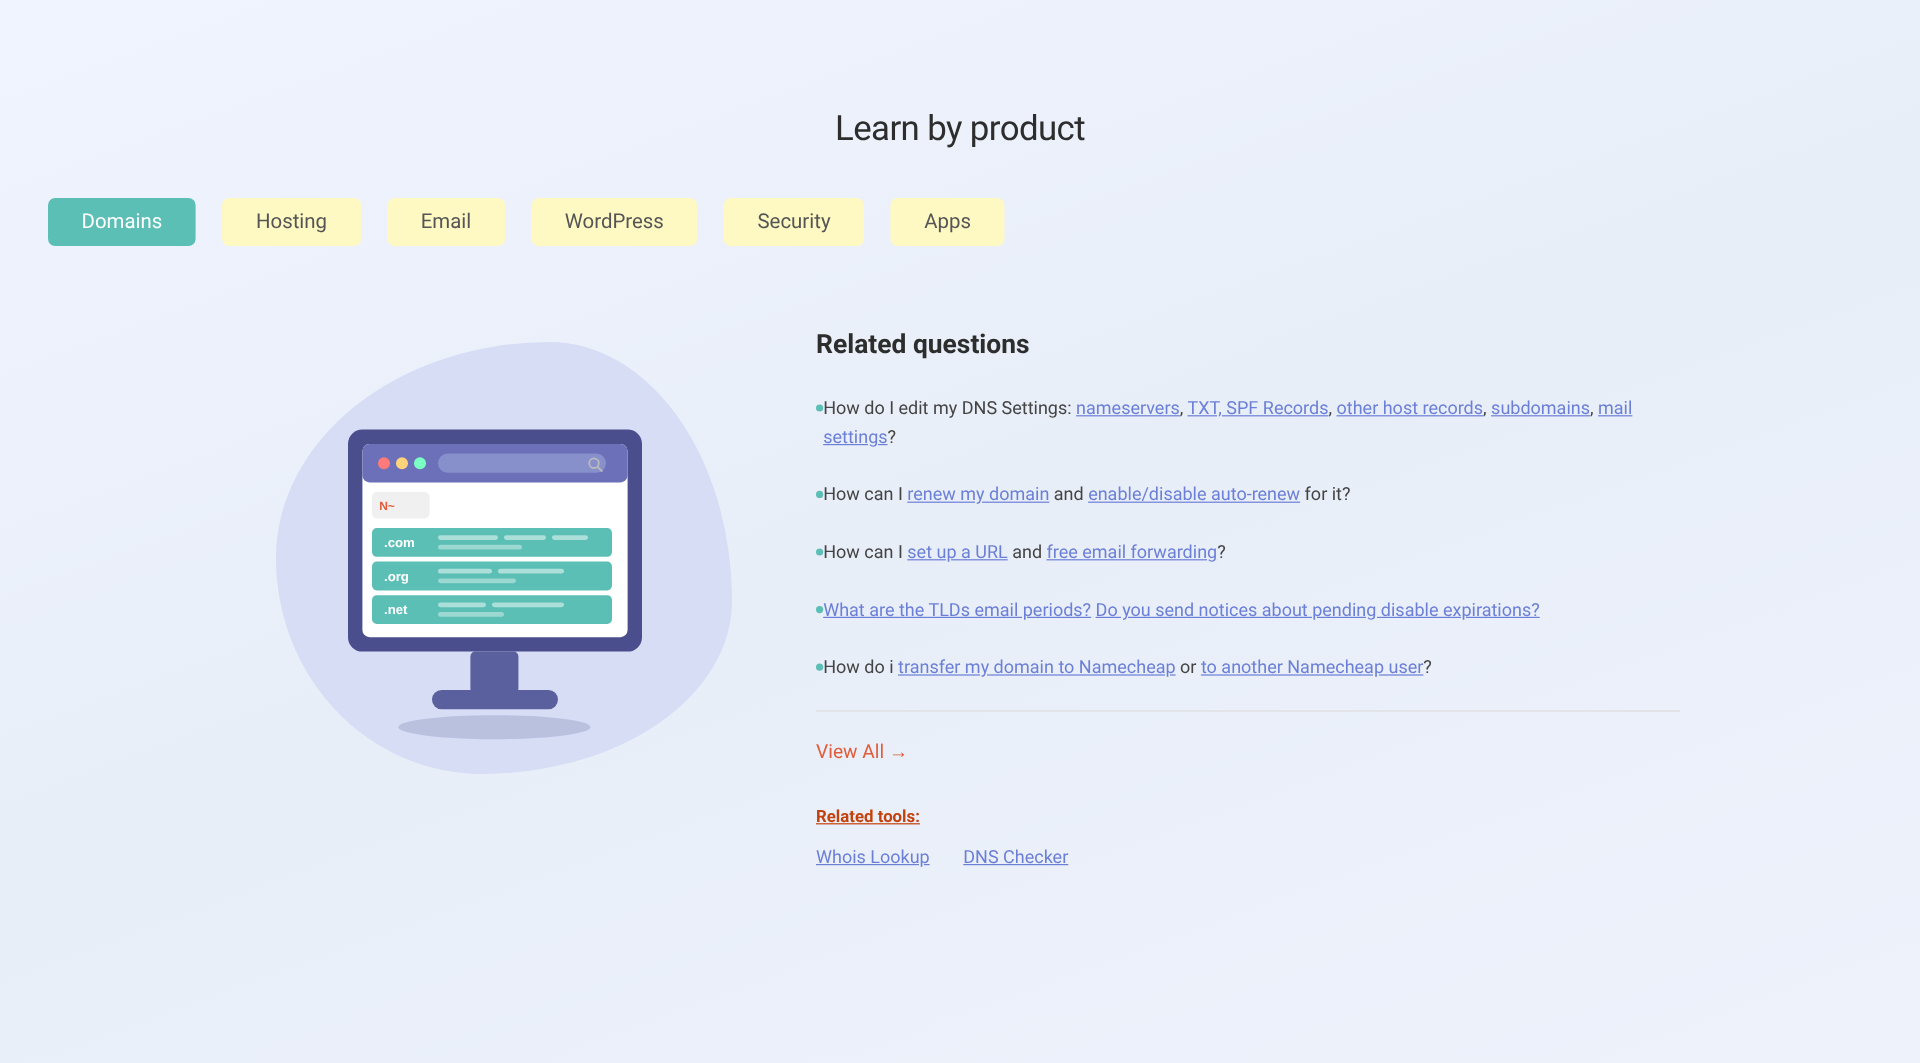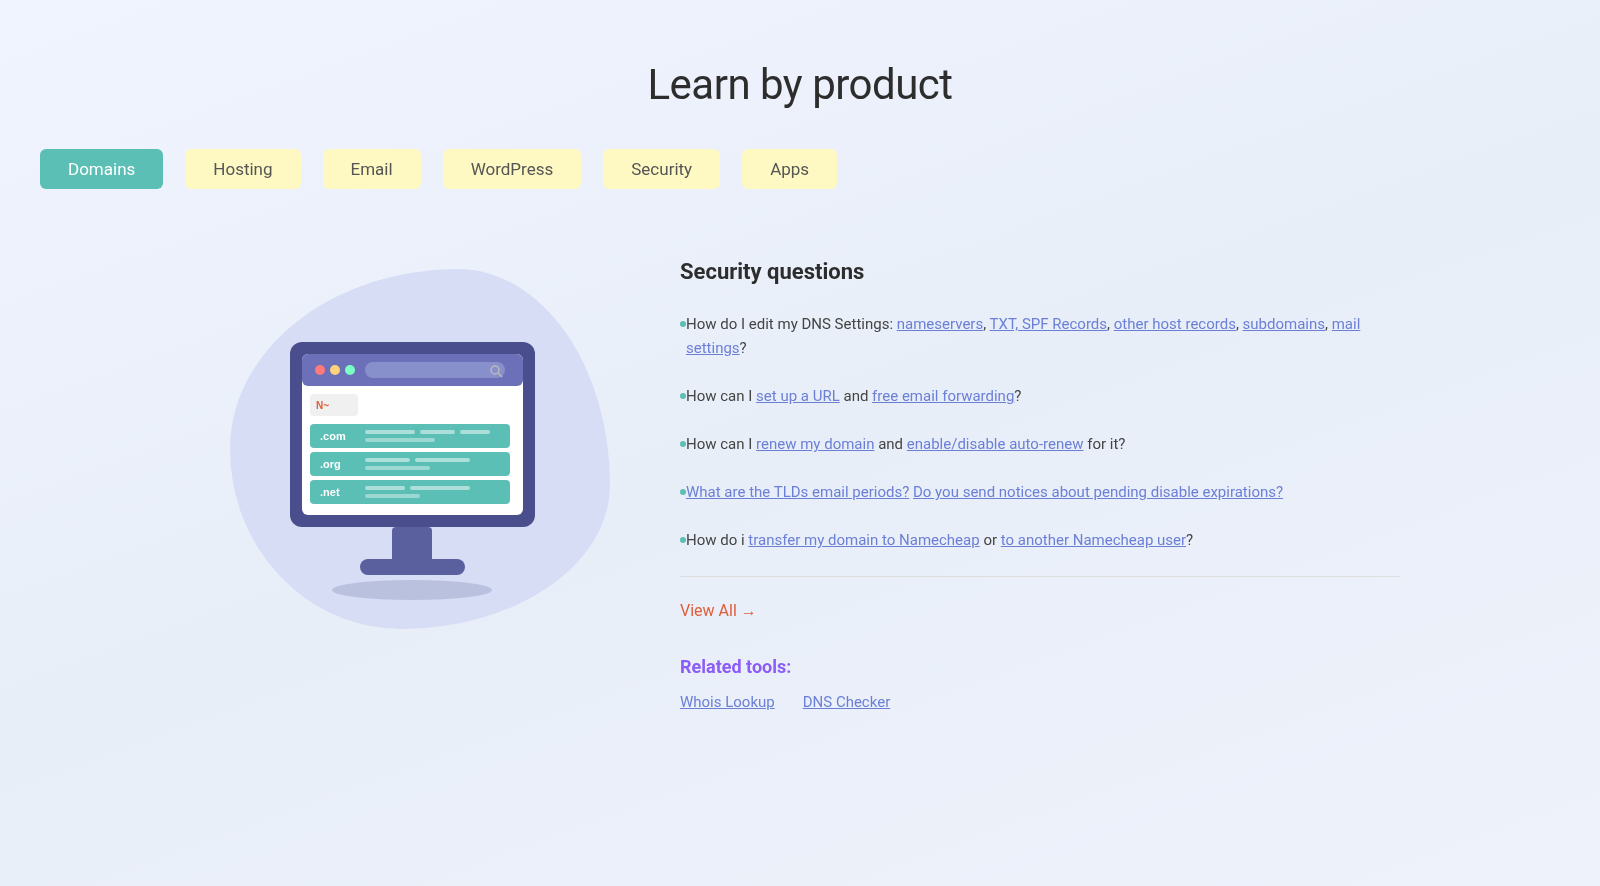--- a/index.html
+++ b/index.html
@@ -12,25 +12,26 @@
     }
 
     .page-wrapper {
       max-width: 1600px;
       margin: 0 auto;
       padding: 60px 40px 60px;
     }
 
     .page-title {
       text-align: center;
-      font-size: 42px;
+      font-size: 29px;
       font-weight: 400;
       color: #2d2d2d;
       margin-bottom: 40px;
       letter-spacing: -0.5px;
+      margin-top: 31px;
     }
 
     .tabs-container {
       display: flex;
       justify-content: flex-start;
       gap: 22px;
       margin-bottom: 60px;
     }
 
     .tab-item {
@@ -154,24 +155,25 @@
       font-size: 16px;
       text-decoration: none;
       cursor: pointer;
       display: inline-flex;
       align-items: center;
       gap: 6px;
       margin-bottom: 36px;
     }
 
     .related-tools-title {
-      font-size: 18px;
+      font-size: 14px;
       font-weight: 700;
-      color: #8b5cf6;
+      color: #c2410c;
       margin-bottom: 16px;
+      text-decoration: underline;
     }
 
     .related-tools-links {
       display: flex;
       gap: 28px;
     }
 
     .tool-link {
       color: #6b7fd7;
       text-decoration: underline;
@@ -242,47 +244,47 @@
           <rect x="142" y="215" width="40" height="35" rx="4" fill="#5a5f9e"></rect>
 
           <rect x="110" y="247" width="105" height="16" rx="8" fill="#5a5f9e"></rect>
 
           <ellipse cx="162" cy="278" rx="80" ry="10" fill="rgba(100,110,160,0.25)"></ellipse>
         </svg>
       </div>
     </div>
 
     <div class="questions-side">
-      <h2 class="popular-questions-title">Security questions</h2>
+      <h2 class="popular-questions-title">Related questions</h2>
 
       <ul class="questions-list">
 
         <li class="question-item">
           <span class="bullet"></span>
           <span class="question-text">
             How do I edit my DNS Settings:
             <a class="question-link" href="#">nameservers</a>,
             <a class="question-link" href="#">TXT, SPF Records</a>,
             <a class="question-link" href="#">other host records</a>,
             <a class="question-link" href="#">subdomains</a>,
             <a class="question-link" href="#">mail settings</a>?
           </span>
         </li>
 
         <li class="question-item">
           <span class="bullet"></span>
           <span class="question-text">
+            How can I <a class="question-link" href="#">renew my domain</a> and <a class="question-link" href="#">enable/disable auto-renew</a> for it?
+          </span>
+        </li>
+
+        <li class="question-item">
+          <span class="bullet"></span>
+          <span class="question-text">
             How can I <a class="question-link" href="#">set up a URL</a> and <a class="question-link" href="#">free email forwarding</a>?
-          </span>
-        </li>
-
-        <li class="question-item">
-          <span class="bullet"></span>
-          <span class="question-text">
-            How can I <a class="question-link" href="#">renew my domain</a> and <a class="question-link" href="#">enable/disable auto-renew</a> for it?
           </span>
         </li>
 
         <li class="question-item">
           <span class="bullet"></span>
           <span class="question-text">
             <a class="question-link" href="#">What are the TLDs email periods?</a> <a class="question-link" href="#">Do you send notices about pending disable expirations?</a>
           </span>
         </li>
 

